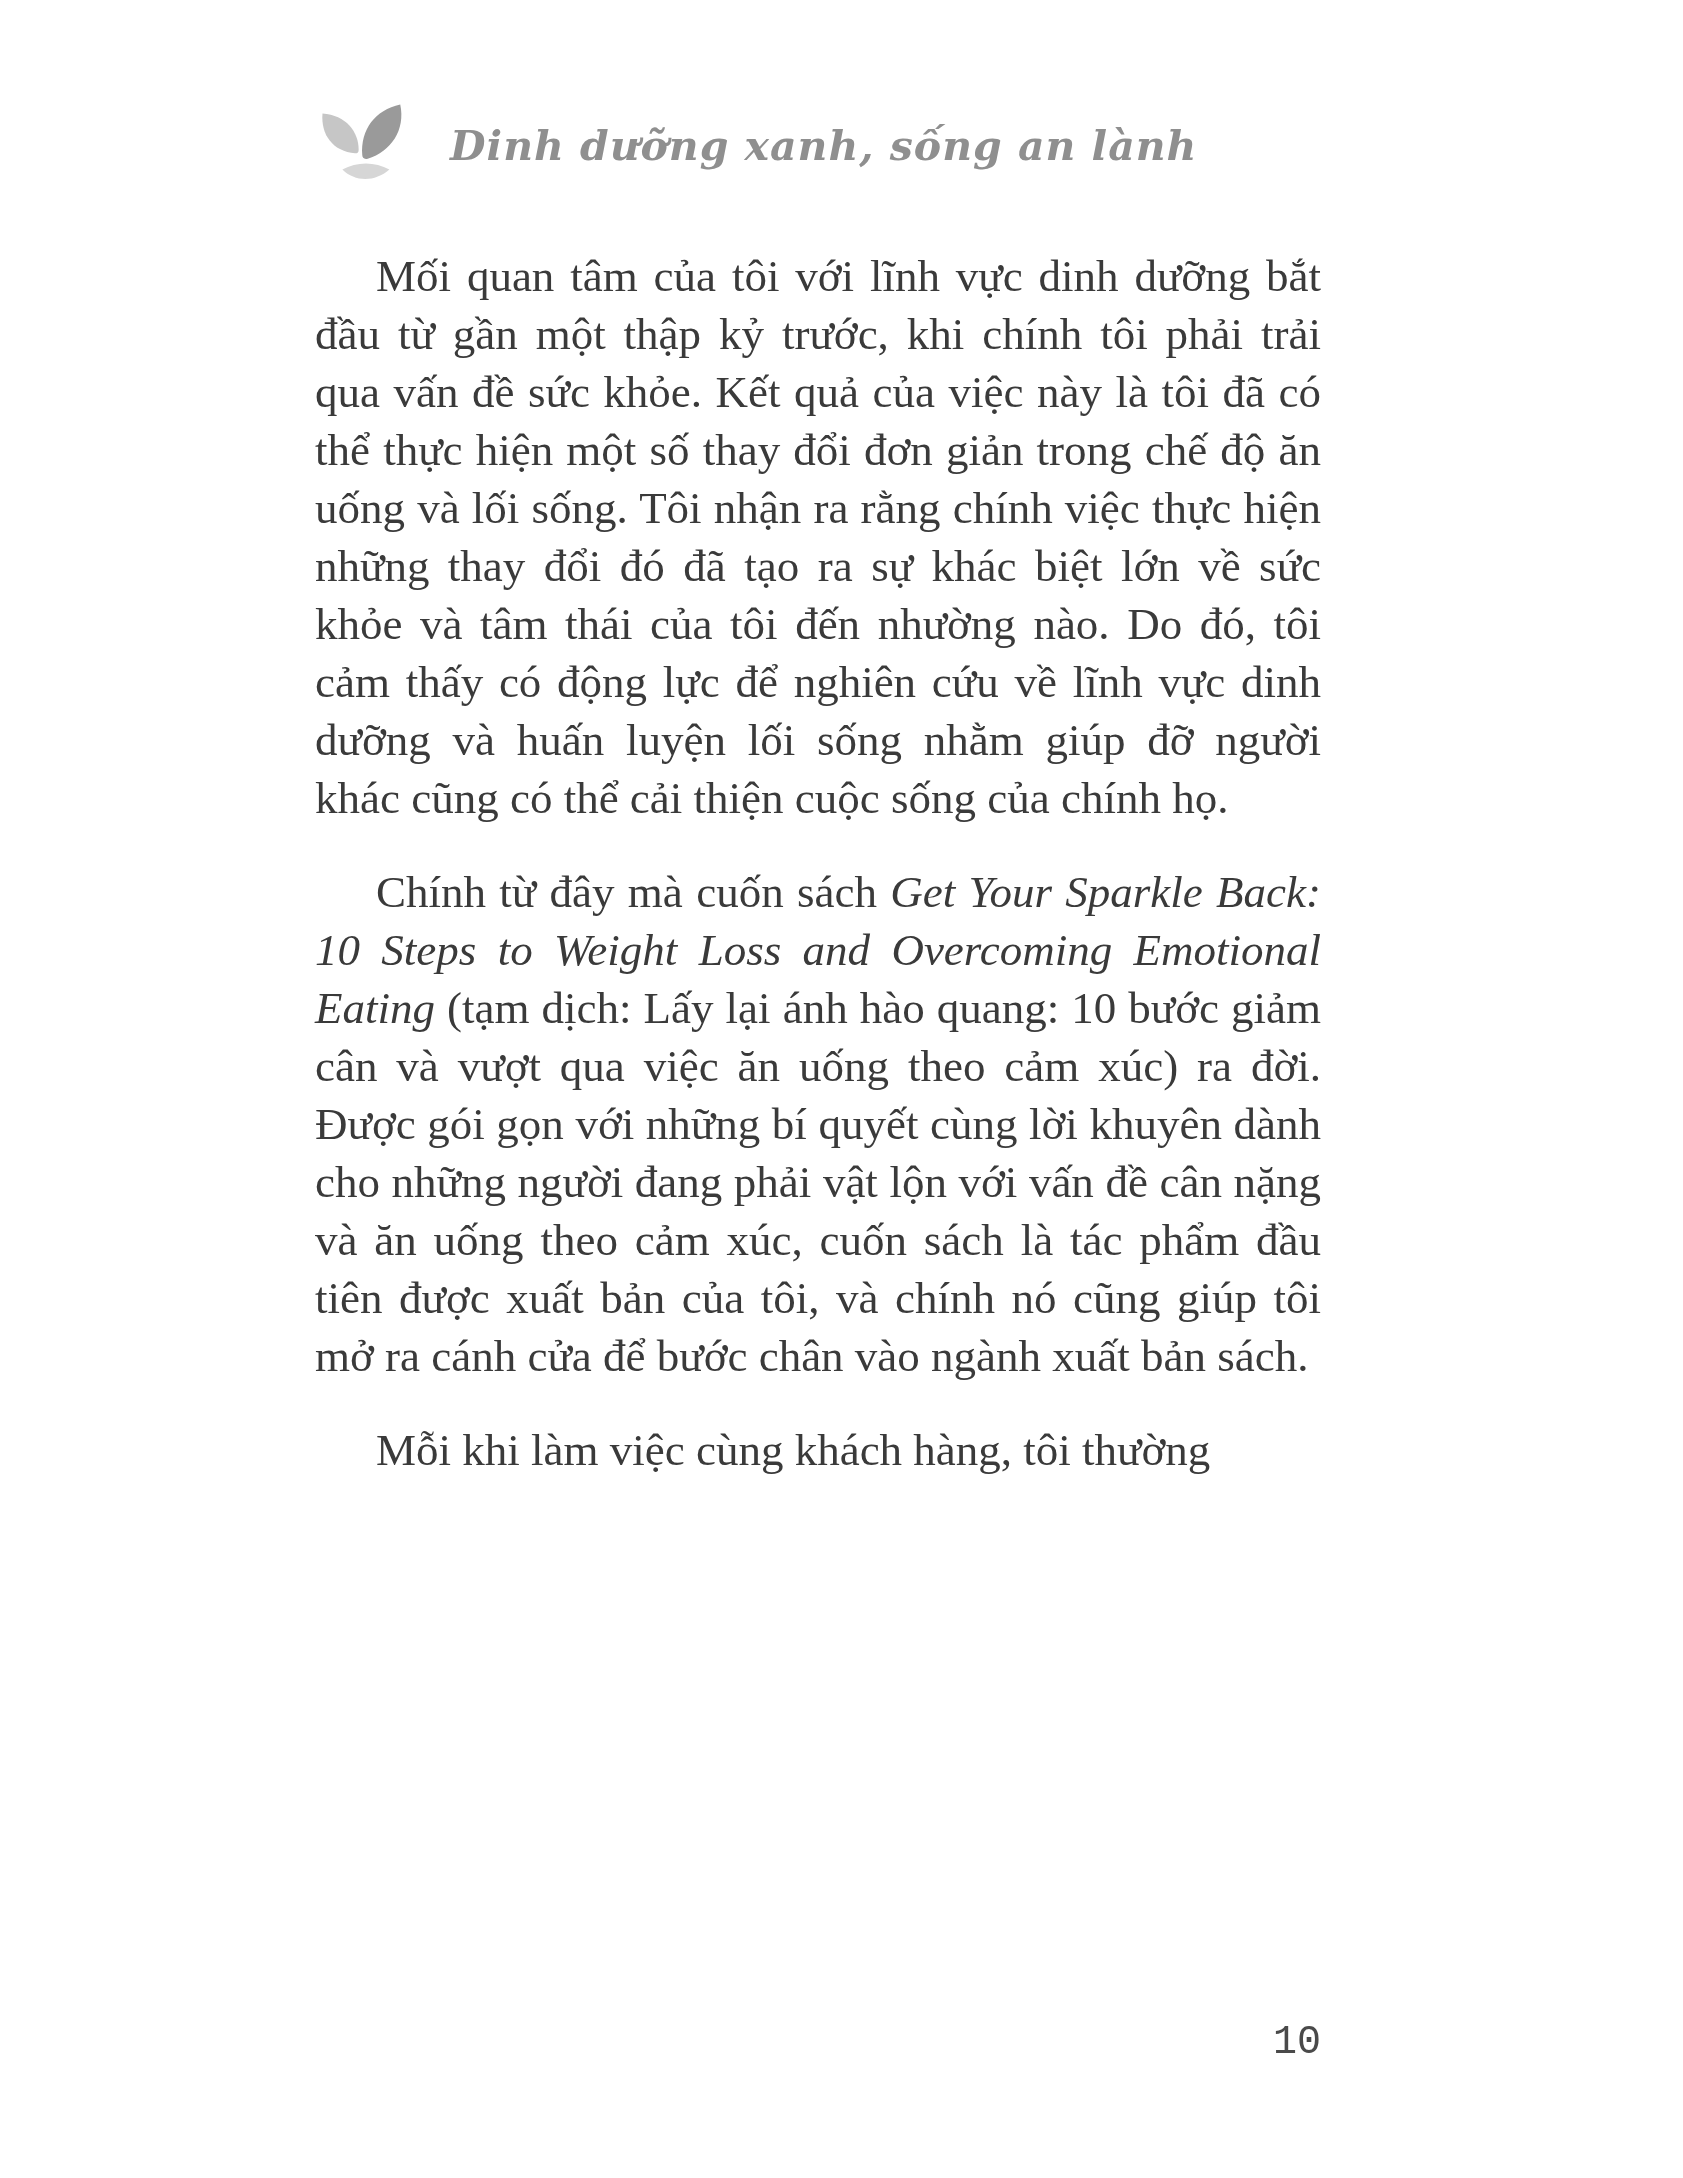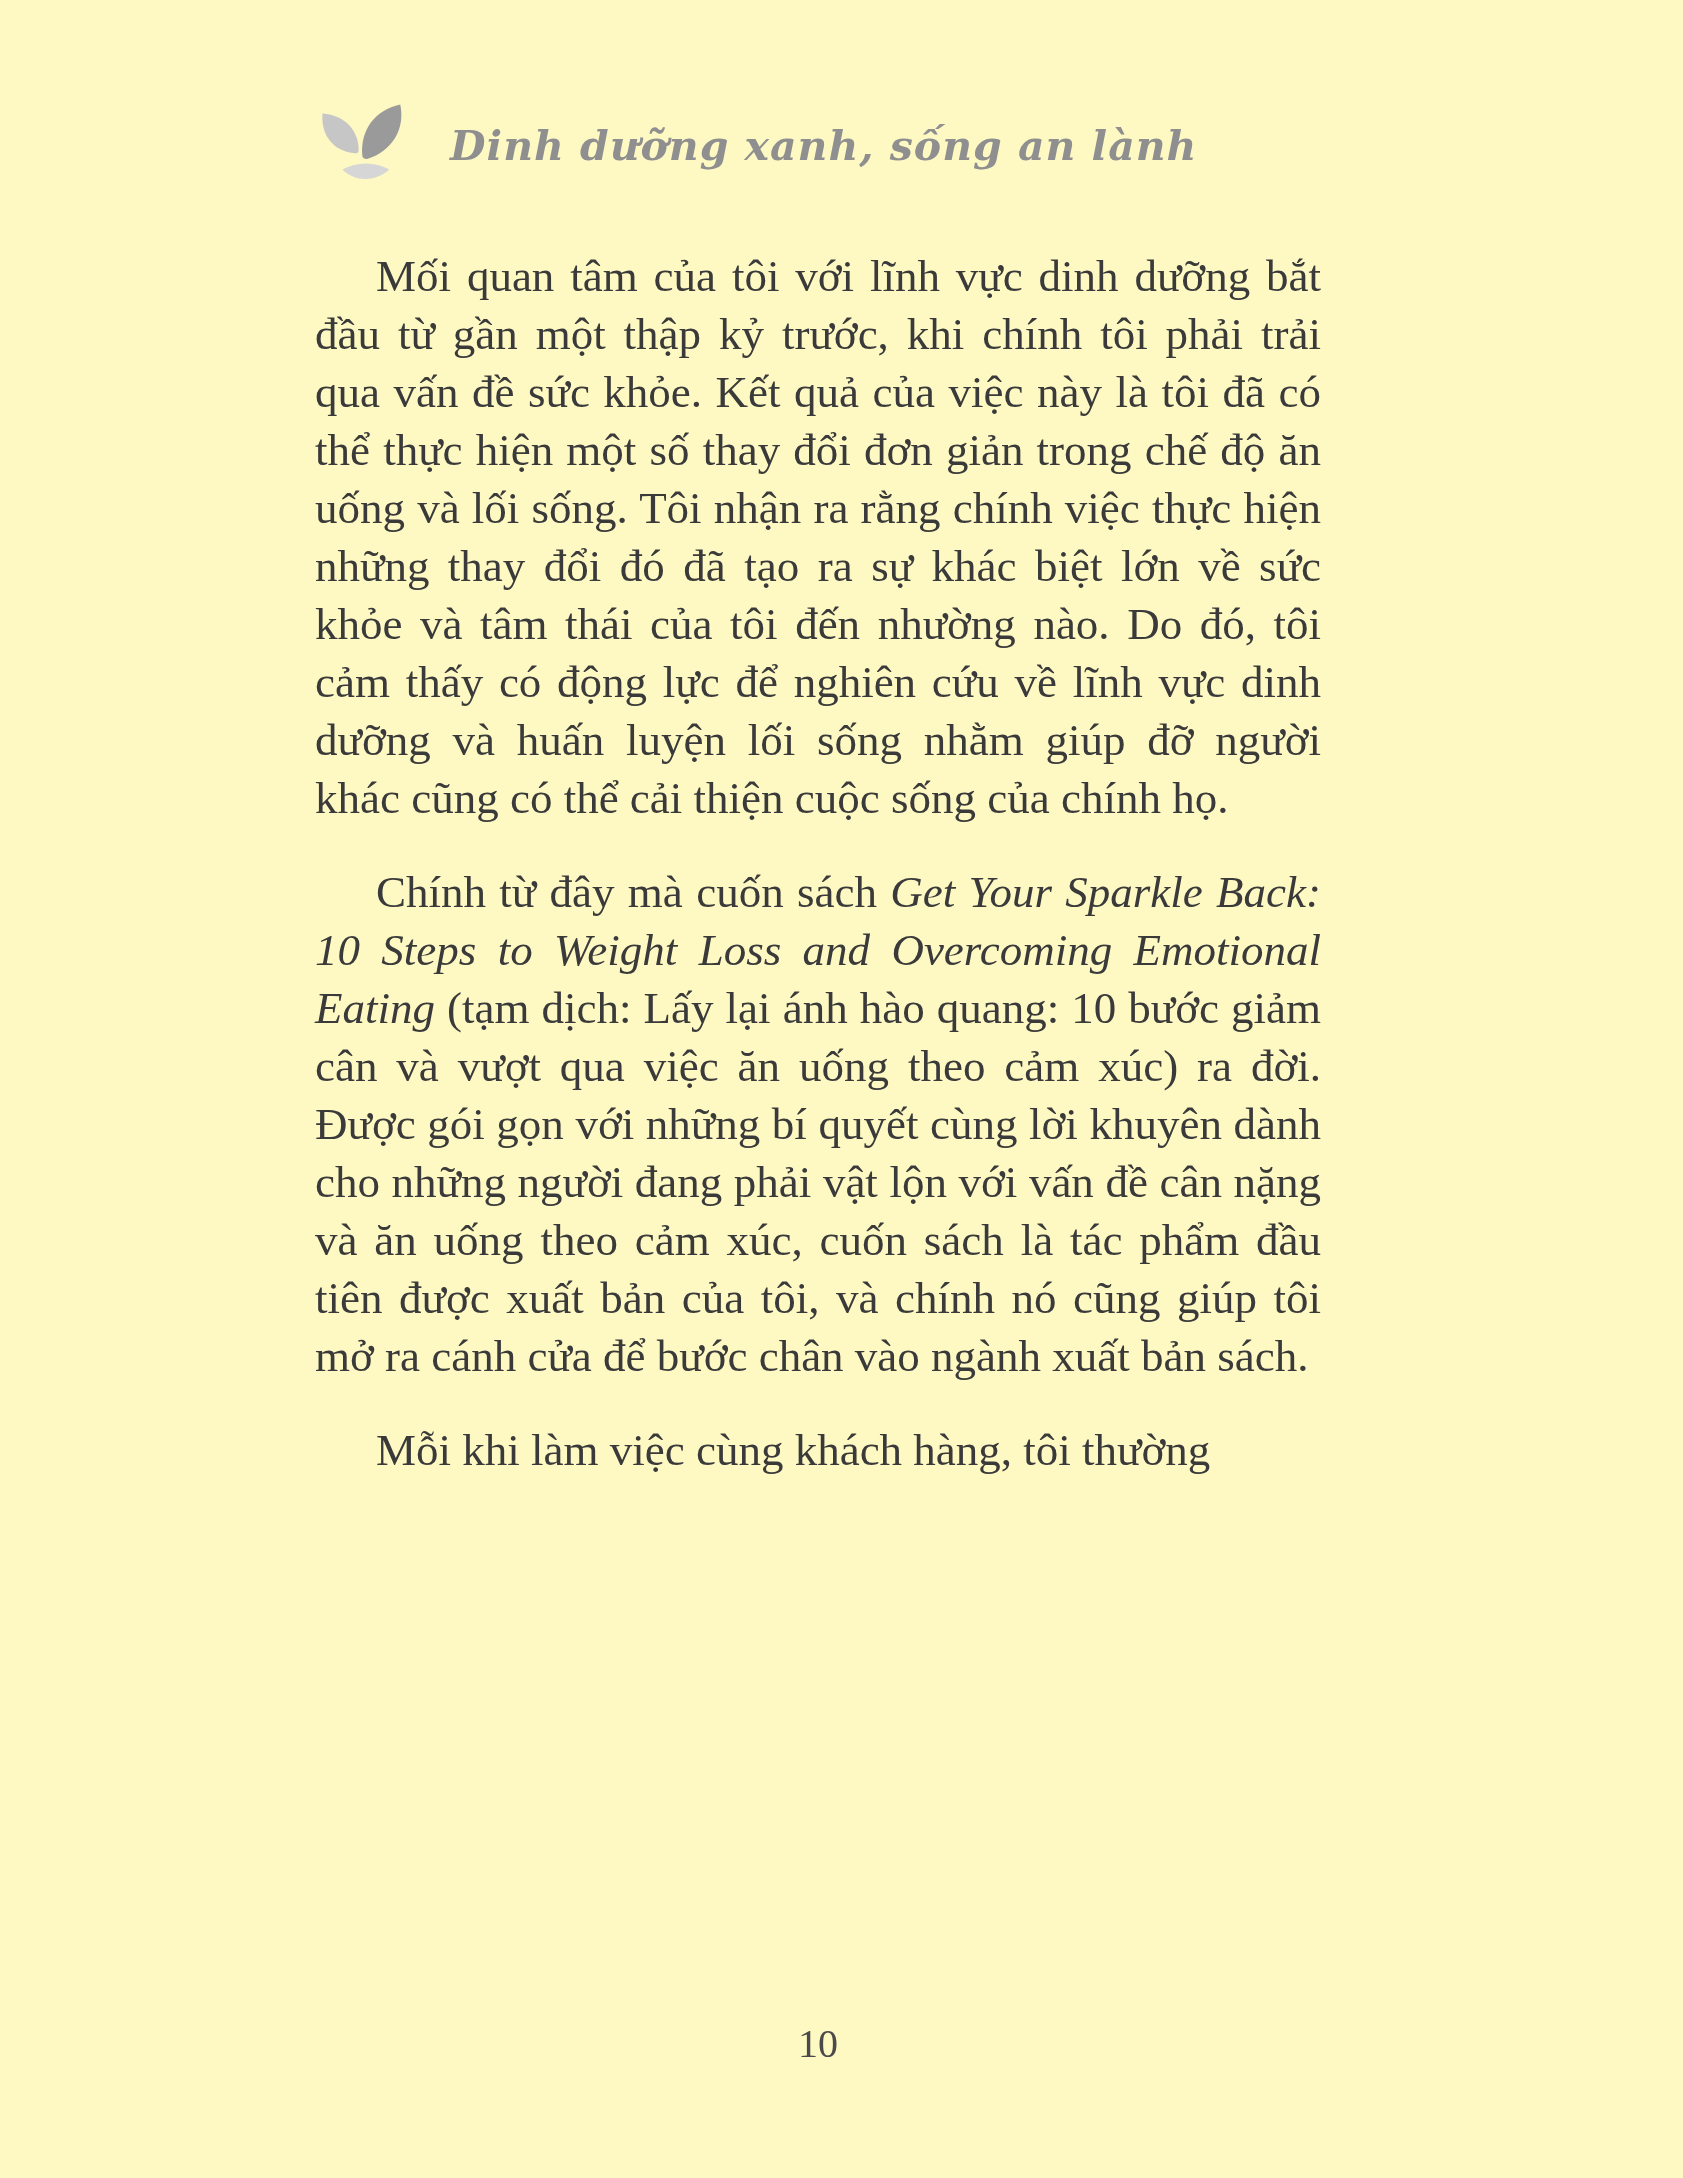--- a/index.html
+++ b/index.html
@@ -1,21 +1,21 @@
 <!DOCTYPE html>
 <html><head>
 <meta charset="utf-8">
 <style>
   * { margin: 0; padding: 0; box-sizing: border-box; }
   html, body { background: #e9e9e9; }
   .page {
     position: relative;
     width: 1683px;
     height: 2178px;
-    background: #fef9c3;
+    background: #ffffff;
     margin: 0 auto;
     overflow: hidden;
     font-family: "Liberation Serif", "DejaVu Serif", serif;
   }
   .content {
     position: absolute;
     left: 315px;
     top: 0;
     width: 1006px;
   }
@@ -51,23 +51,24 @@
     margin-bottom: 36px;
   }
   .body-text p span.italic {
     font-style: italic;
   }
   .page-number {
     position: absolute;
     left: 315px;
     top: 2020px;
     width: 1006px;
-    text-align: center;
+    text-align: right;
     font-size: 40px;
     color: #4a4a4a;
+    font-family: Liberation Mono, monospace;
   }
 </style>
 </head>
 <body>
 
 <div class="page">
   <div class="content">
 
     <div class="page-header">
       <svg class="logo" viewBox="0 0 120 94" aria-hidden="true">

